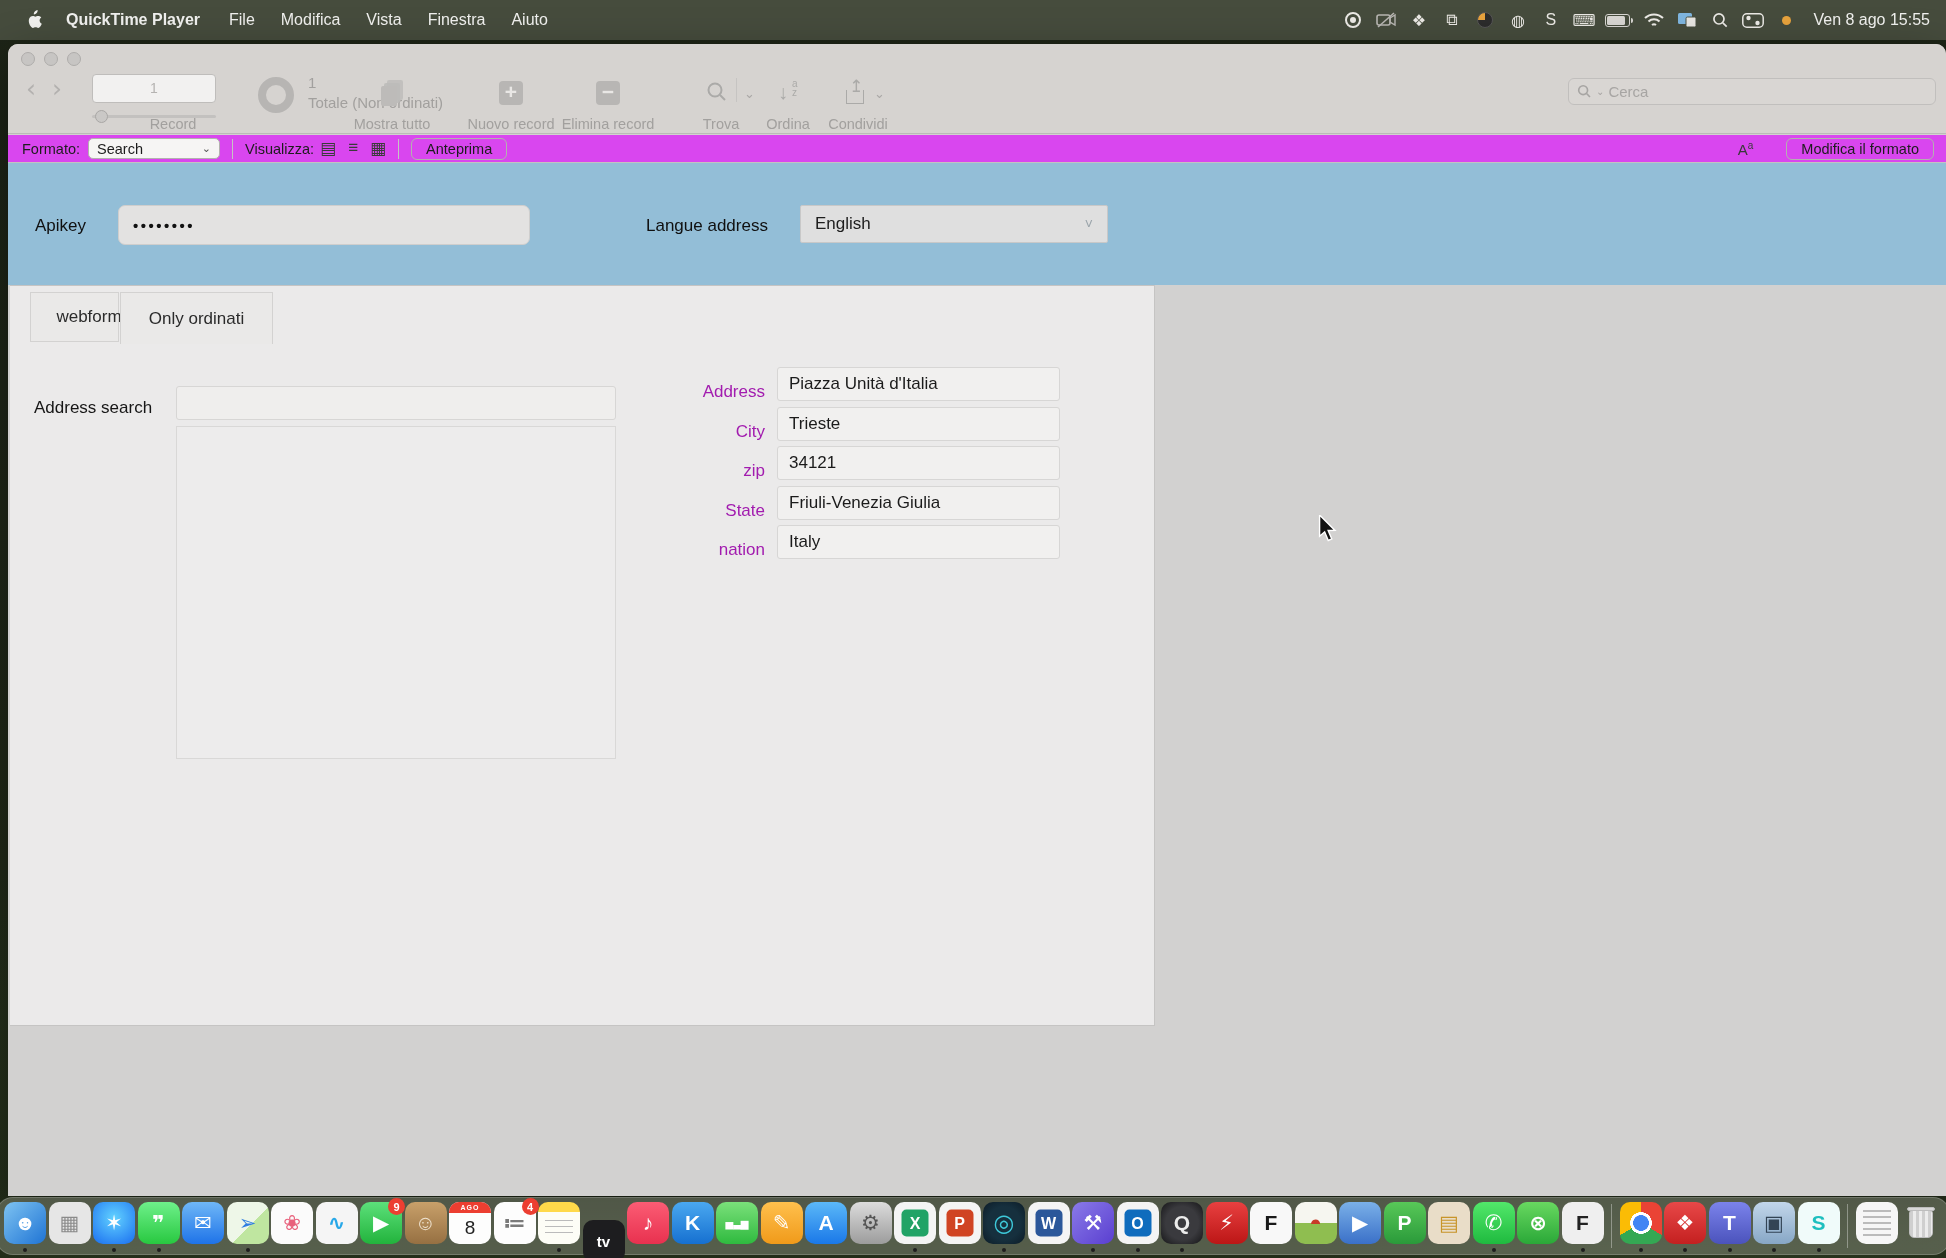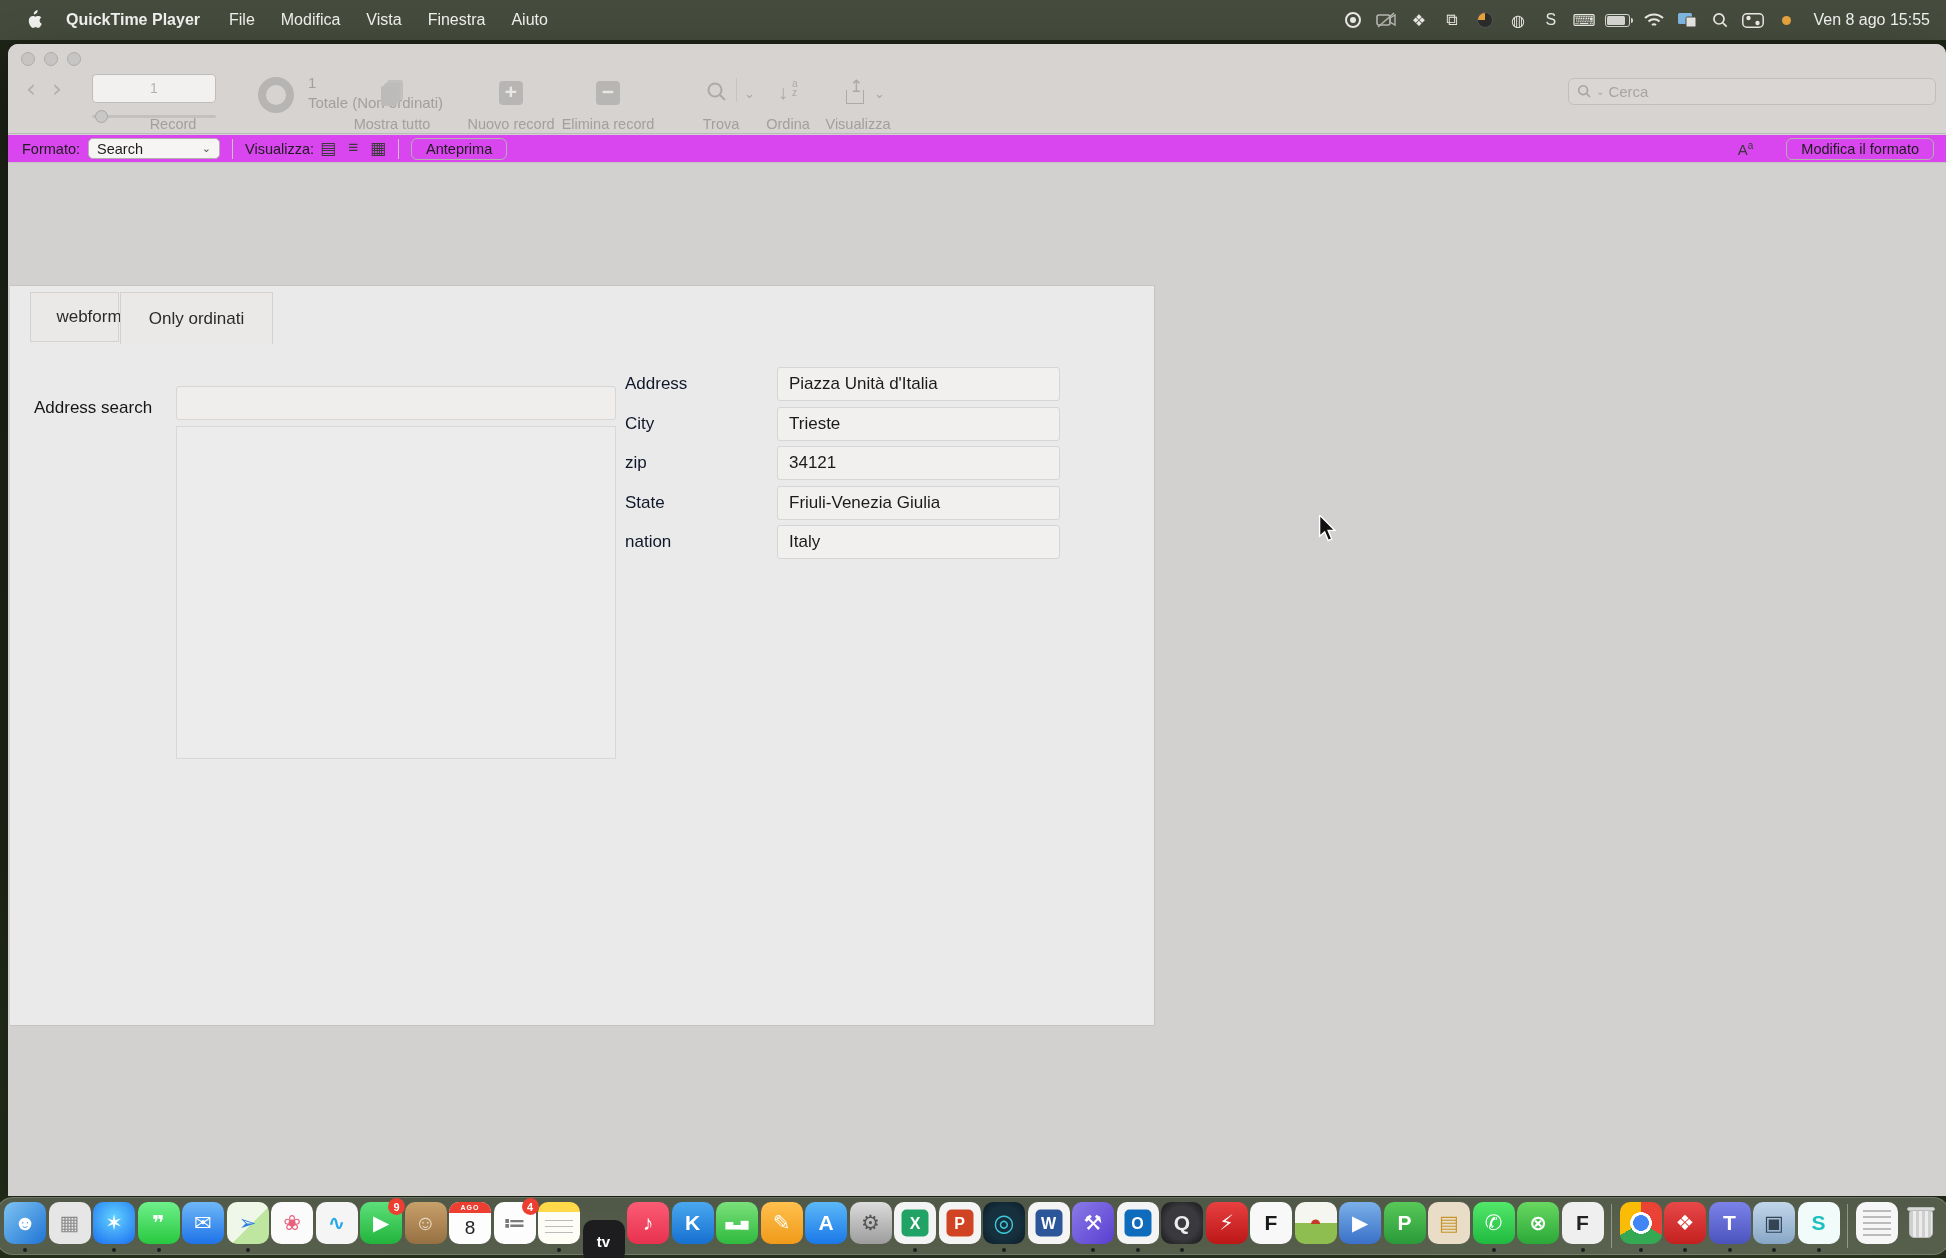--- a/index.html
+++ b/index.html
@@ -121,22 +121,22 @@
     background:#ebeaea; border:1px solid #c5c4c3; border-left:none; }
   .tab { position:absolute; top:6px; height:50px; background:#eae9e8;
     border:1px solid #d3d2d1; display:flex; align-items:center; justify-content:center;
     font-size:17px; color:#2b2b2b; }
   .tab.sel { height:52px; background:#eae9e8; border-bottom:none; z-index:2; }
   .as-label { position:absolute; left:24px; top:112px; font-size:17px; color:#161616; }
   .as-input { position:absolute; left:166px; top:100px; width:440px; height:34px;
     background:#efeeed; border:1px solid #d7d6d5; border-radius:3px; }
   .as-list { position:absolute; left:166px; top:140px; width:440px; height:333px;
     background:#edecec; border:1px solid #d9d8d7; }
-  .fld-label { position:absolute; width:140px; text-align:left; font-size:17px;
-    color:#0f172a; }
+  .fld-label { position:absolute; width:140px; text-align:right; font-size:17px;
+    color:#a21caf;margin-top:8px; }
   .fld { position:absolute; left:767px; width:283px; height:34px;
     background:#f1f0ef; border:1px solid #d7d6d5; border-radius:3px;
     display:flex; align-items:center; padding:0 11px; font-size:17px; color:#1b1b1b; }
 
   
   .cursor { position:absolute; left:1316px; top:515px; z-index:50; }
 
   
   .dock { position:absolute; left:50%; transform:translateX(-50%); bottom:3px;
     height:58px; background:rgba(128,134,117,0.55); border:1px solid rgba(255,255,255,0.18);
@@ -297,21 +297,21 @@
       <div class="tb-cap" style="left:713px">Trova</div>
 
       <div class="icon-sort" style="left:770px; top:13px">↓<span class="az">a<br>z</span></div>
       <div class="tb-cap" style="left:780px">Ordina</div>
 
       <div class="icon-share" style="left:838px; top:12px">
         <span class="box"></span>
           <span class="arr">↥</span>
       </div>
       <span class="tb-chev" style="left:866px; top:18px">⌄</span>
-      <div class="tb-cap" style="left:850px">Visualizza</div>
+      <div class="tb-cap" style="left:850px">Condividi</div>
 
       <div class="tb-search">
         <svg width="15" height="15" viewBox="0 0 22 22">
             <circle cx="9" cy="9" r="6.5" fill="none" stroke="#a7a5a3" stroke-width="2.4"></circle>
             <line x1="14" y1="14" x2="19" y2="19" stroke="#a7a5a3" stroke-width="2.4"></line>
           </svg>
         <span style="font-size:10px">⌄</span>
         <span>Cerca</span>
       </div>
     </div>
@@ -330,20 +330,29 @@
         <span>▦</span>
       </div>
       <div class="fb-sep"></div>
       <div class="fb-btn">Anteprima</div>
       <div class="fb-right">
         <span class="fb-aa">A<sup>a</sup></span>
         <div class="fb-btn">Modifica il formato</div>
       </div>
     </div>
 
+    <div class="bluebar">
+      <span class="bb-label" style="left:27px; top:53px">Apikey</span>
+      <div class="apikey-field">••••••••</div>
+      <span class="bb-label" style="left:638px; top:53px">Langue address</span>
+      <div class="lang-select">
+        <span>English</span>
+        <span class="chev">˅</span>
+      </div>
+    </div>
 
     <div class="panel">
       <div id="tabs">
           <div class="tab" style="left: 20px; width: 89px; padding-left: 29px;">webform</div>
           <div class="tab sel" style="left: 110px; width: 153px;">Only ordinati</div>
         </div>
       <div class="as-label">Address search</div>
       <div class="as-input"></div>
       <div class="as-list"></div>
       <div id="fields">

